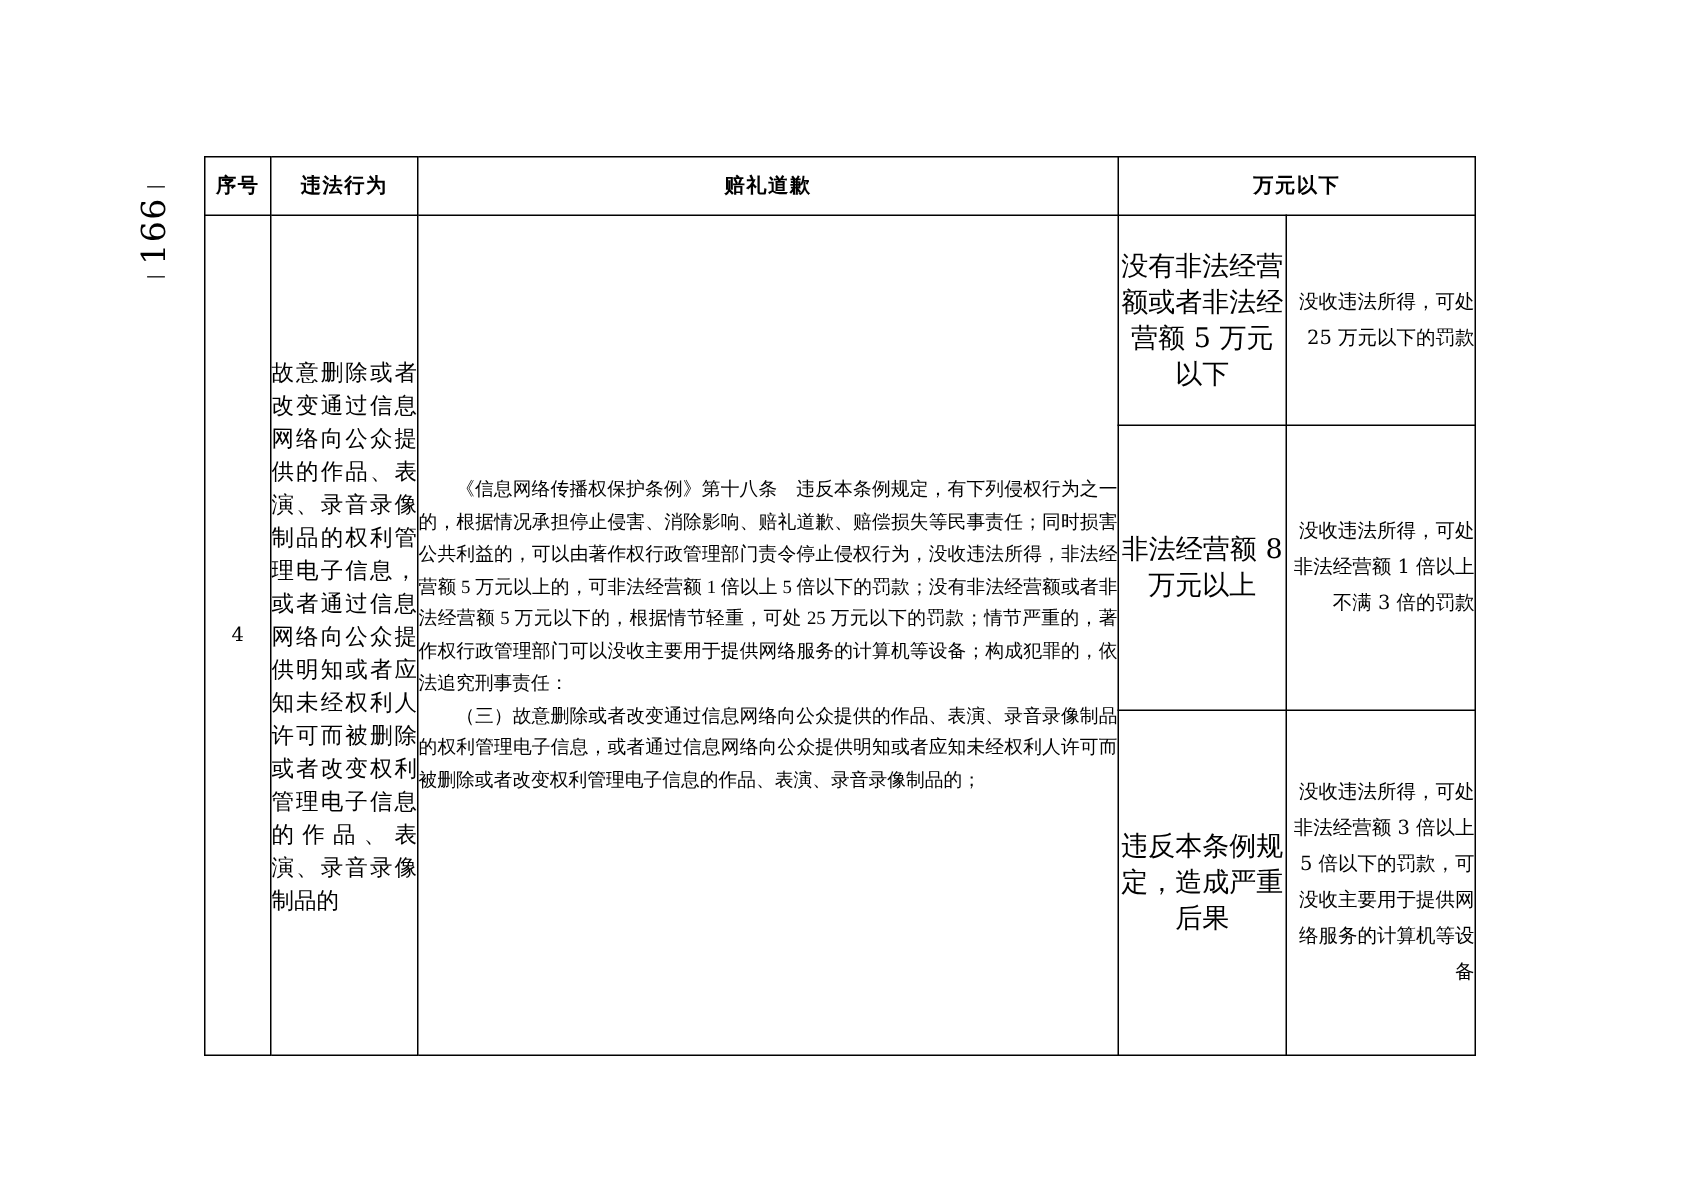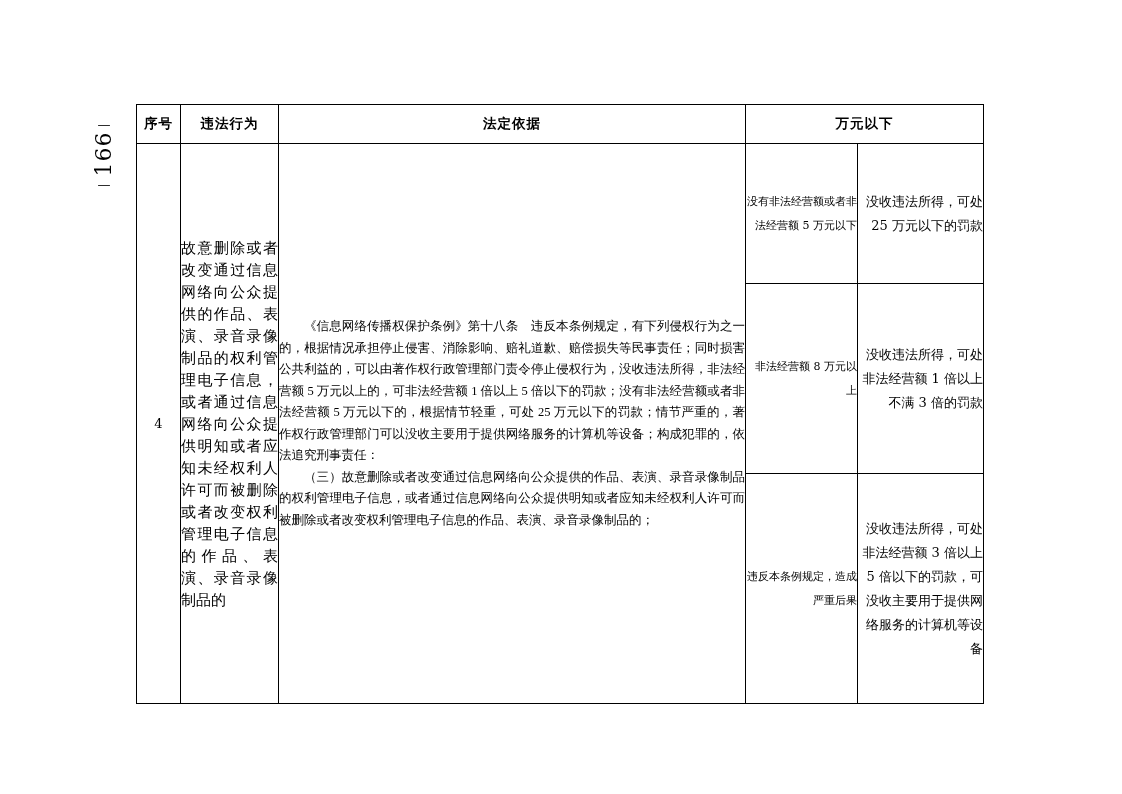--- a/index.html
+++ b/index.html
@@ -104,24 +104,24 @@
   .cell-law p {
     margin: 0;
     text-indent: 2em;
     text-align: justify;
   }
   .cell-law p.first {
     text-indent: 2em;
   }
 
   .cell-cond {
-    font-size: 11px;
+    font-size: 18px;
     line-height: 24px;
     padding: 6px 10px;
-    text-align: right;
+    text-align: center;
   }
 
   .cell-pen {
     font-size: 13px;
     line-height: 24px;
     padding: 6px 10px;
     text-align: right;
   }
 
   .r1 { height: 140px; }
@@ -144,21 +144,21 @@
       <col class="c-no">
       <col class="c-act">
       <col class="c-law">
       <col class="c-cond">
       <col class="c-pen">
     </colgroup>
     <tbody>
       <tr class="hdr">
         <td>序号</td>
         <td>违法行为</td>
-        <td>法定依据</td>
+        <td>赔礼道歉</td>
         <td colspan="2">万元以下</td>
       </tr>
 
       <tr class="r1">
         <td class="cell-no" rowspan="3">4</td>
         <td class="cell-act" rowspan="3">故意删除或者改变通过信息网络向公众提供的作品、表演、录音录像制品的权利管理电子信息，或者通过信息网络向公众提供明知或者应知未经权利人许可而被删除或者改变权利管理电子信息的作品、表演、录音录像制品的</td>
         <td class="cell-law" rowspan="3">
           <p class="first">《信息网络传播权保护条例》第十八条　违反本条例规定，有下列侵权行为之一的，根据情况承担停止侵害、消除影响、赔礼道歉、赔偿损失等民事责任；同时损害公共利益的，可以由著作权行政管理部门责令停止侵权行为，没收违法所得，非法经营额 5 万元以上的，可非法经营额 1 倍以上 5 倍以下的罚款；没有非法经营额或者非法经营额 5 万元以下的，根据情节轻重，可处 25 万元以下的罚款；情节严重的，著作权行政管理部门可以没收主要用于提供网络服务的计算机等设备；构成犯罪的，依法追究刑事责任：</p>
           <p>（三）故意删除或者改变通过信息网络向公众提供的作品、表演、录音录像制品的权利管理电子信息，或者通过信息网络向公众提供明知或者应知未经权利人许可而被删除或者改变权利管理电子信息的作品、表演、录音录像制品的；</p>
         </td>

